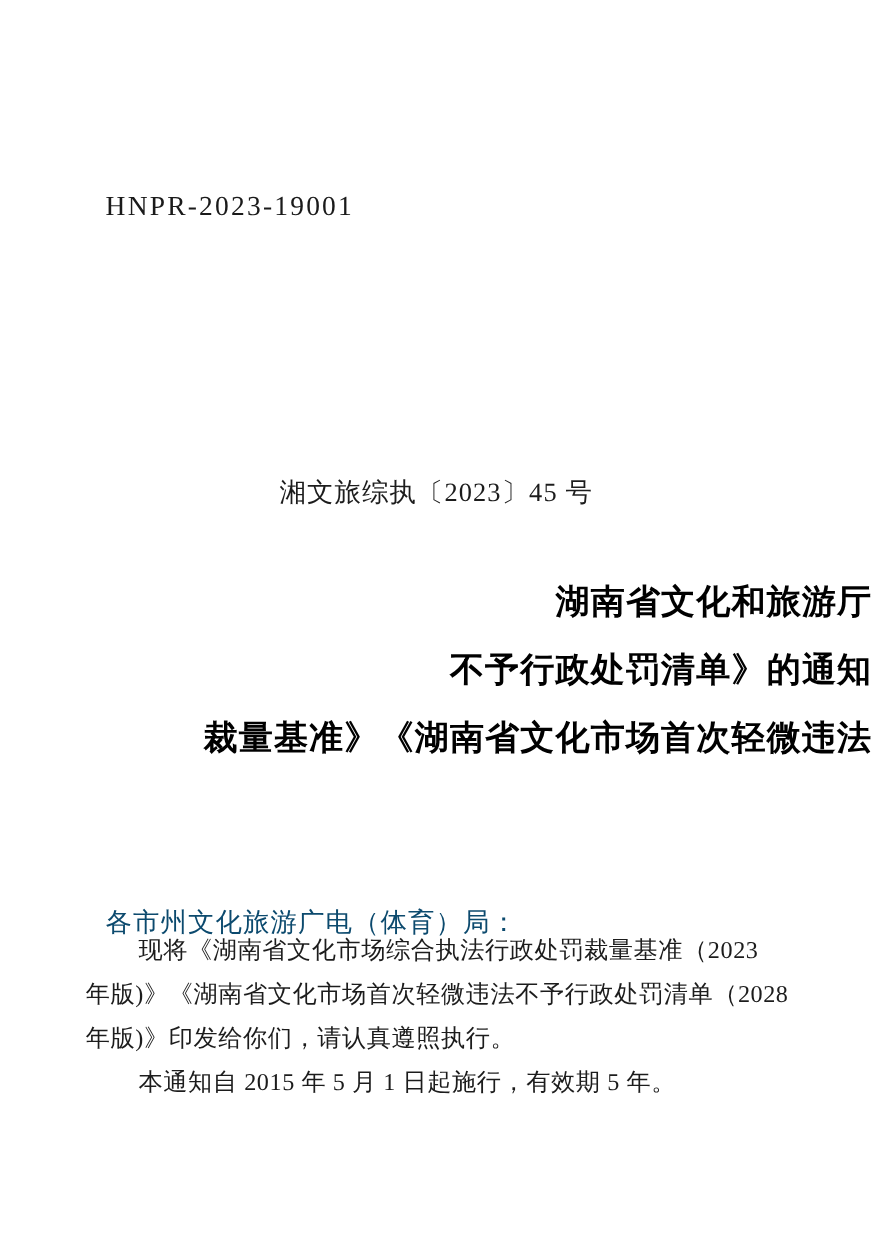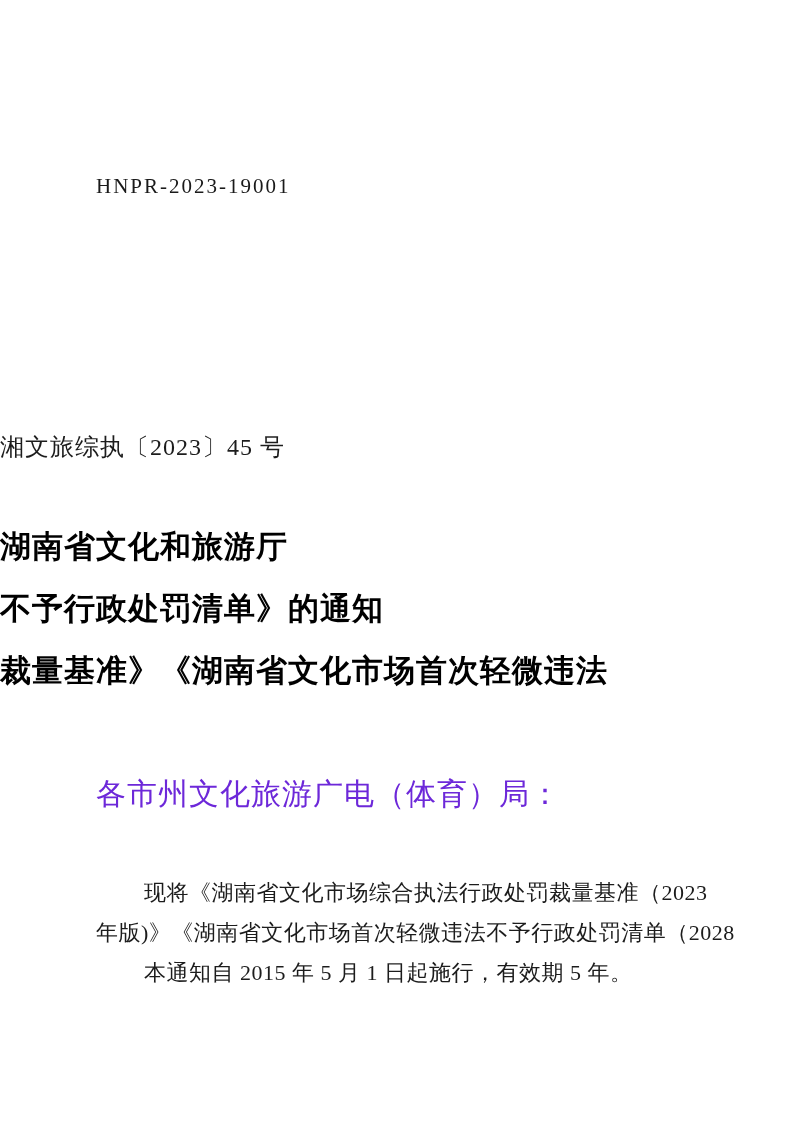--- a/index.html
+++ b/index.html
@@ -14,71 +14,70 @@
     margin: 0 auto;
     background: #ffffff;
     color: #161616;
     font-family: "Liberation Serif", "DejaVu Serif", serif;
     overflow: hidden;
   }
   .doc-code {
     position: absolute;
     left: 96px;
     top: 174px;
-    font-size: 21px;
+    font-size: 25px;
     letter-spacing: 2px;
     white-space: nowrap;
     color: #1a1a1a;
   }
   .doc-number {
     position: absolute;
     left: 0;
     top: 431px;
     width: 100%;
-    text-align: left;
+    text-align: center;
     font-size: 24px;
     letter-spacing: 1px;
     white-space: nowrap;
     color: #1c1c1c;
   }
   .title-block {
     position: absolute;
     left: 0;
     top: 516px;
     width: 100%;
-    text-align: left;
+    text-align: right;
     font-weight: bold;
     font-size: 31px;
     line-height: 62px;
     letter-spacing: 1px;
     color: #000000;
   }
   .title-line {
     white-space: nowrap;
   }
   .salutation {
     position: absolute;
     left: 96px;
-    top: 774px;
-    font-size: 30px;
+    top: 819px;
+    font-size: 24px;
     line-height: 40px;
     letter-spacing: 1px;
     white-space: nowrap;
-    color: #6d28d9;
+    color: #0c4a6e;
   }
   .body-block {
     position: absolute;
-    left: 96px;
+    left: 78px;
     top: 844px;
     width: 604px;
     font-size: 22px;
     line-height: 40px;
     letter-spacing: 0.5px;
     color: #1c1c1c;
-    margin-top: 29px;
   }
   .body-line {
     white-space: nowrap;
   }
   .body-line.indent {
     text-indent: 48px;
   }
 </style>
 </head>
 <body>
@@ -93,16 +92,17 @@
     <div class="title-line">湖南省文化和旅游厅</div>
     <div class="title-line">不予行政处罚清单》的通知</div>
     <div class="title-line">裁量基准》《湖南省文化市场首次轻微违法</div>
   </div>
 
   <div class="salutation">各市州文化旅游广电（体育）局：</div>
 
   <div class="body-block">
     <div class="body-line indent">现将《湖南省文化市场综合执法行政处罚裁量基准（2023</div>
     <div class="body-line">年版)》《湖南省文化市场首次轻微违法不予行政处罚清单（2028</div>
+    <div class="body-line">年版)》印发给你们，请认真遵照执行。</div>
     <div class="body-line indent">本通知自 2015 年 5 月 1 日起施行，有效期 5 年。</div>
   </div>
 
 </div>
 
 </body></html>

